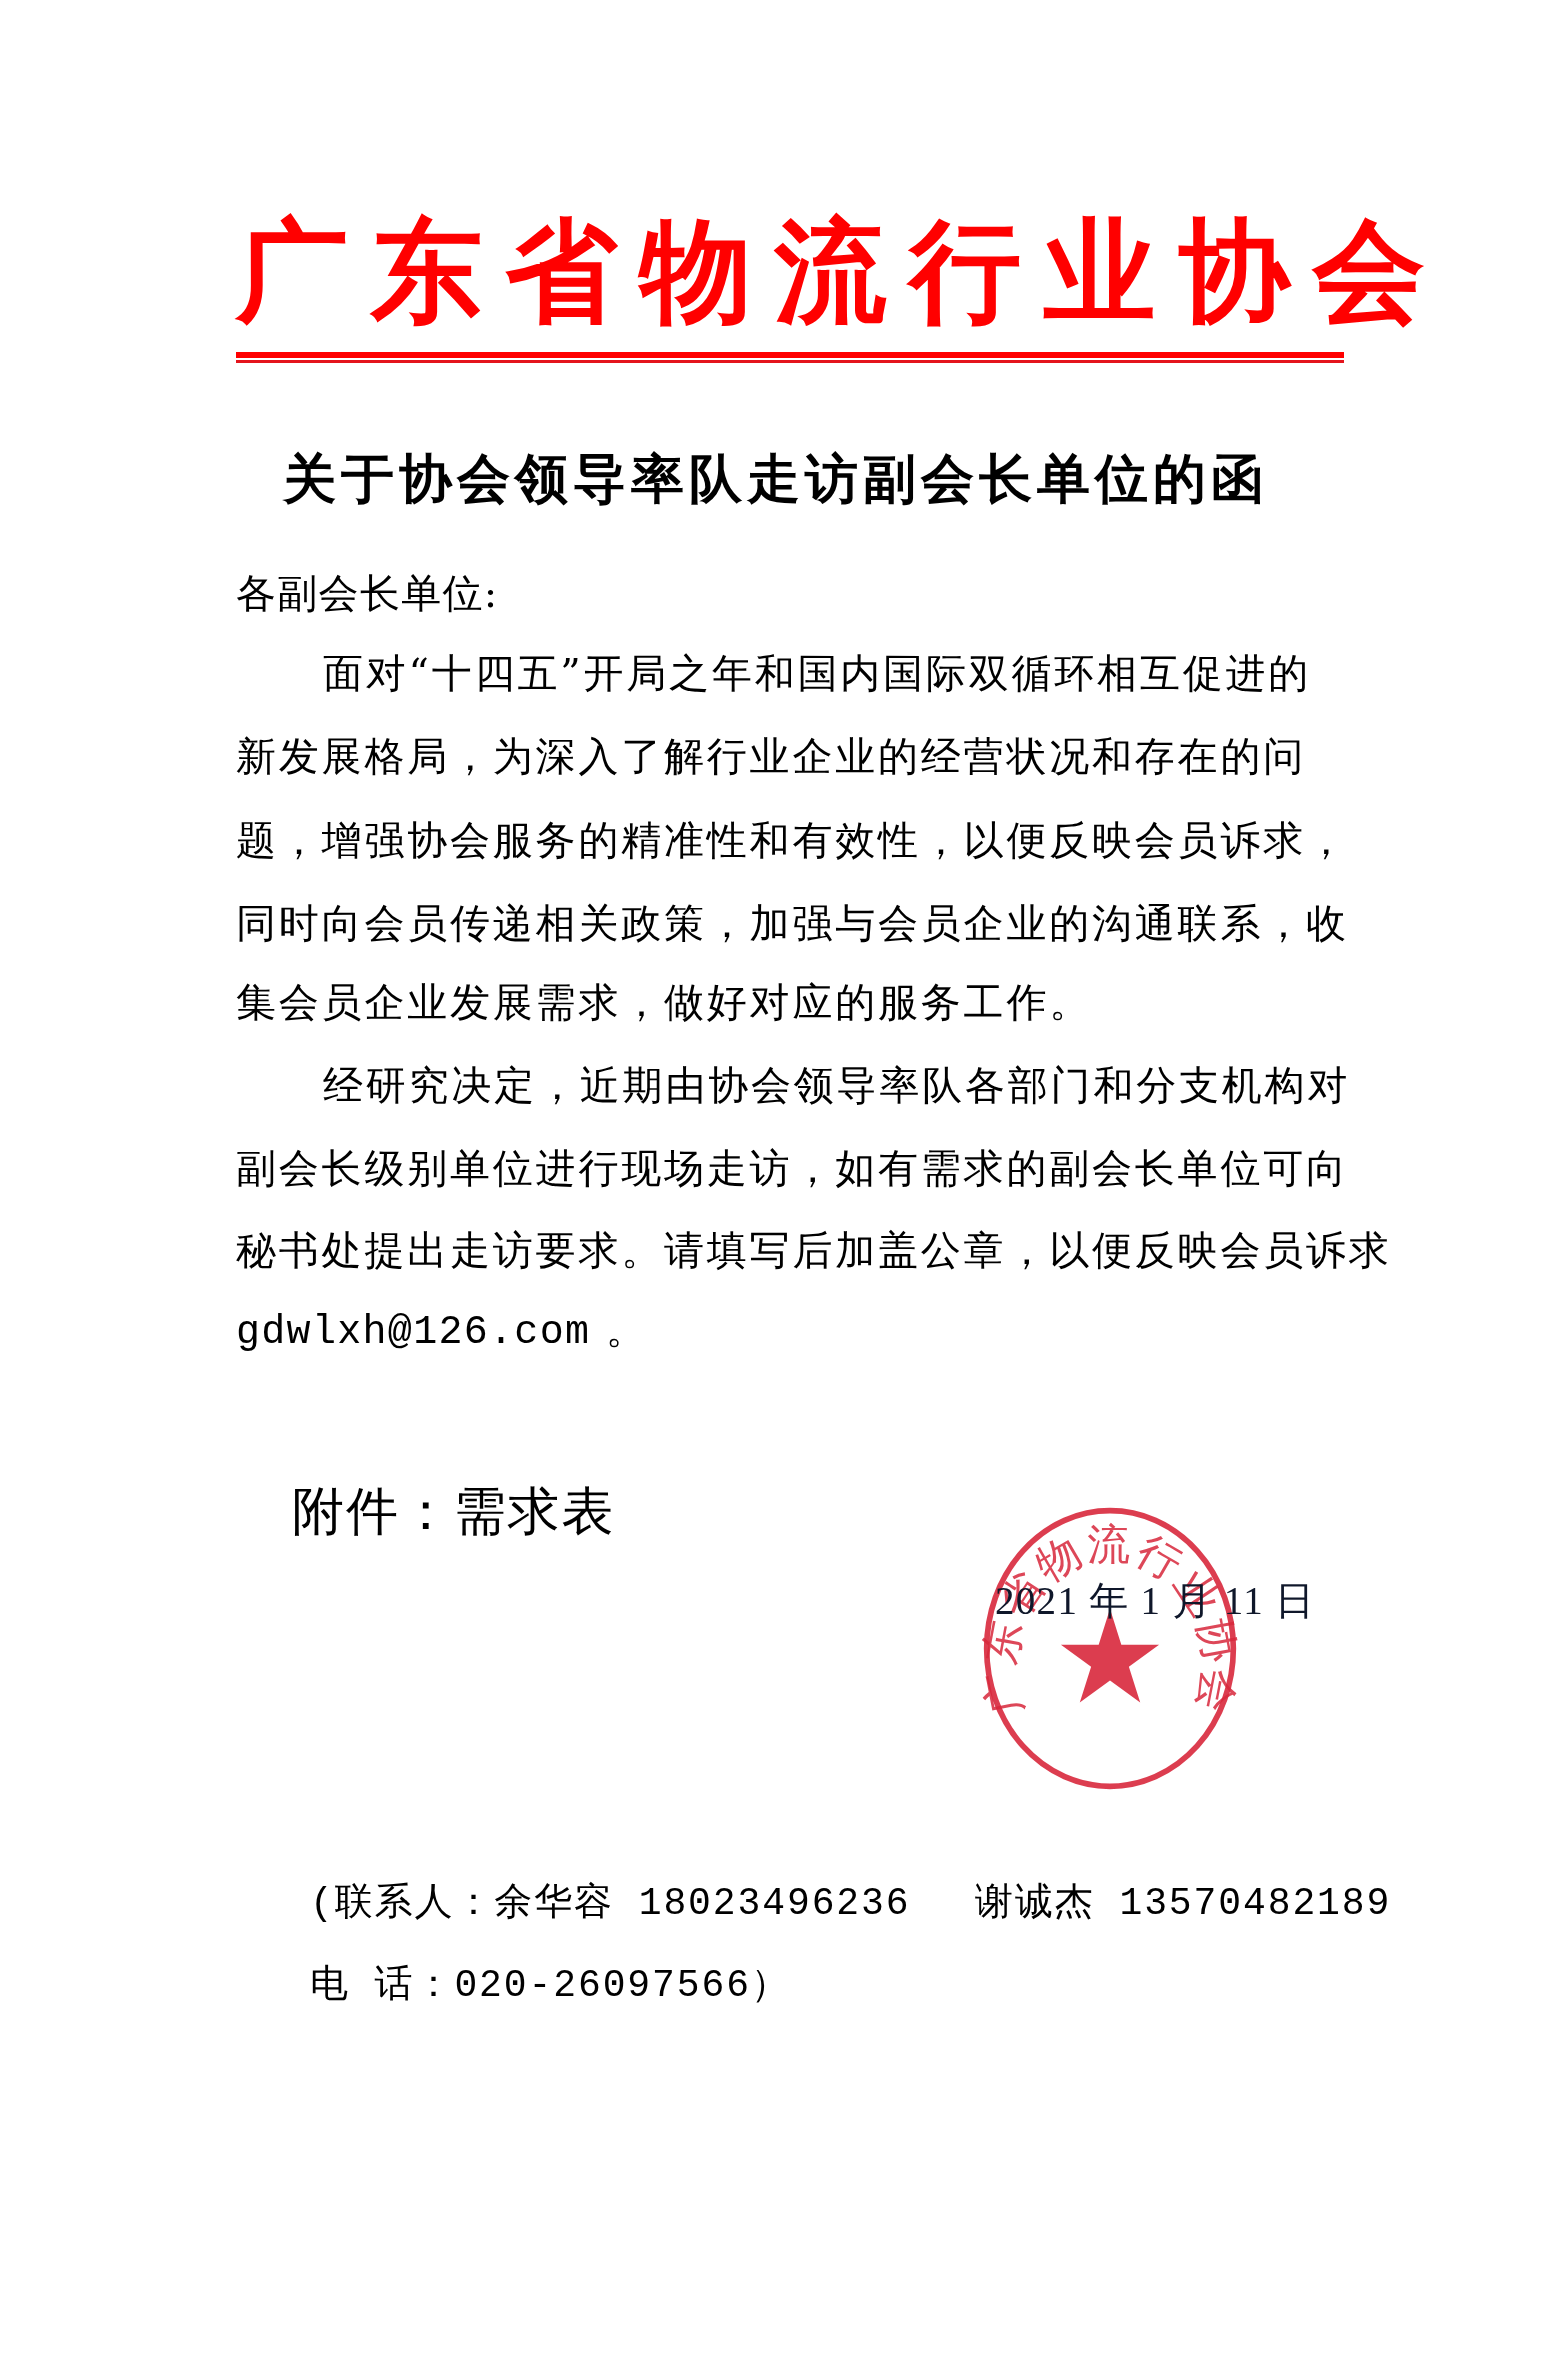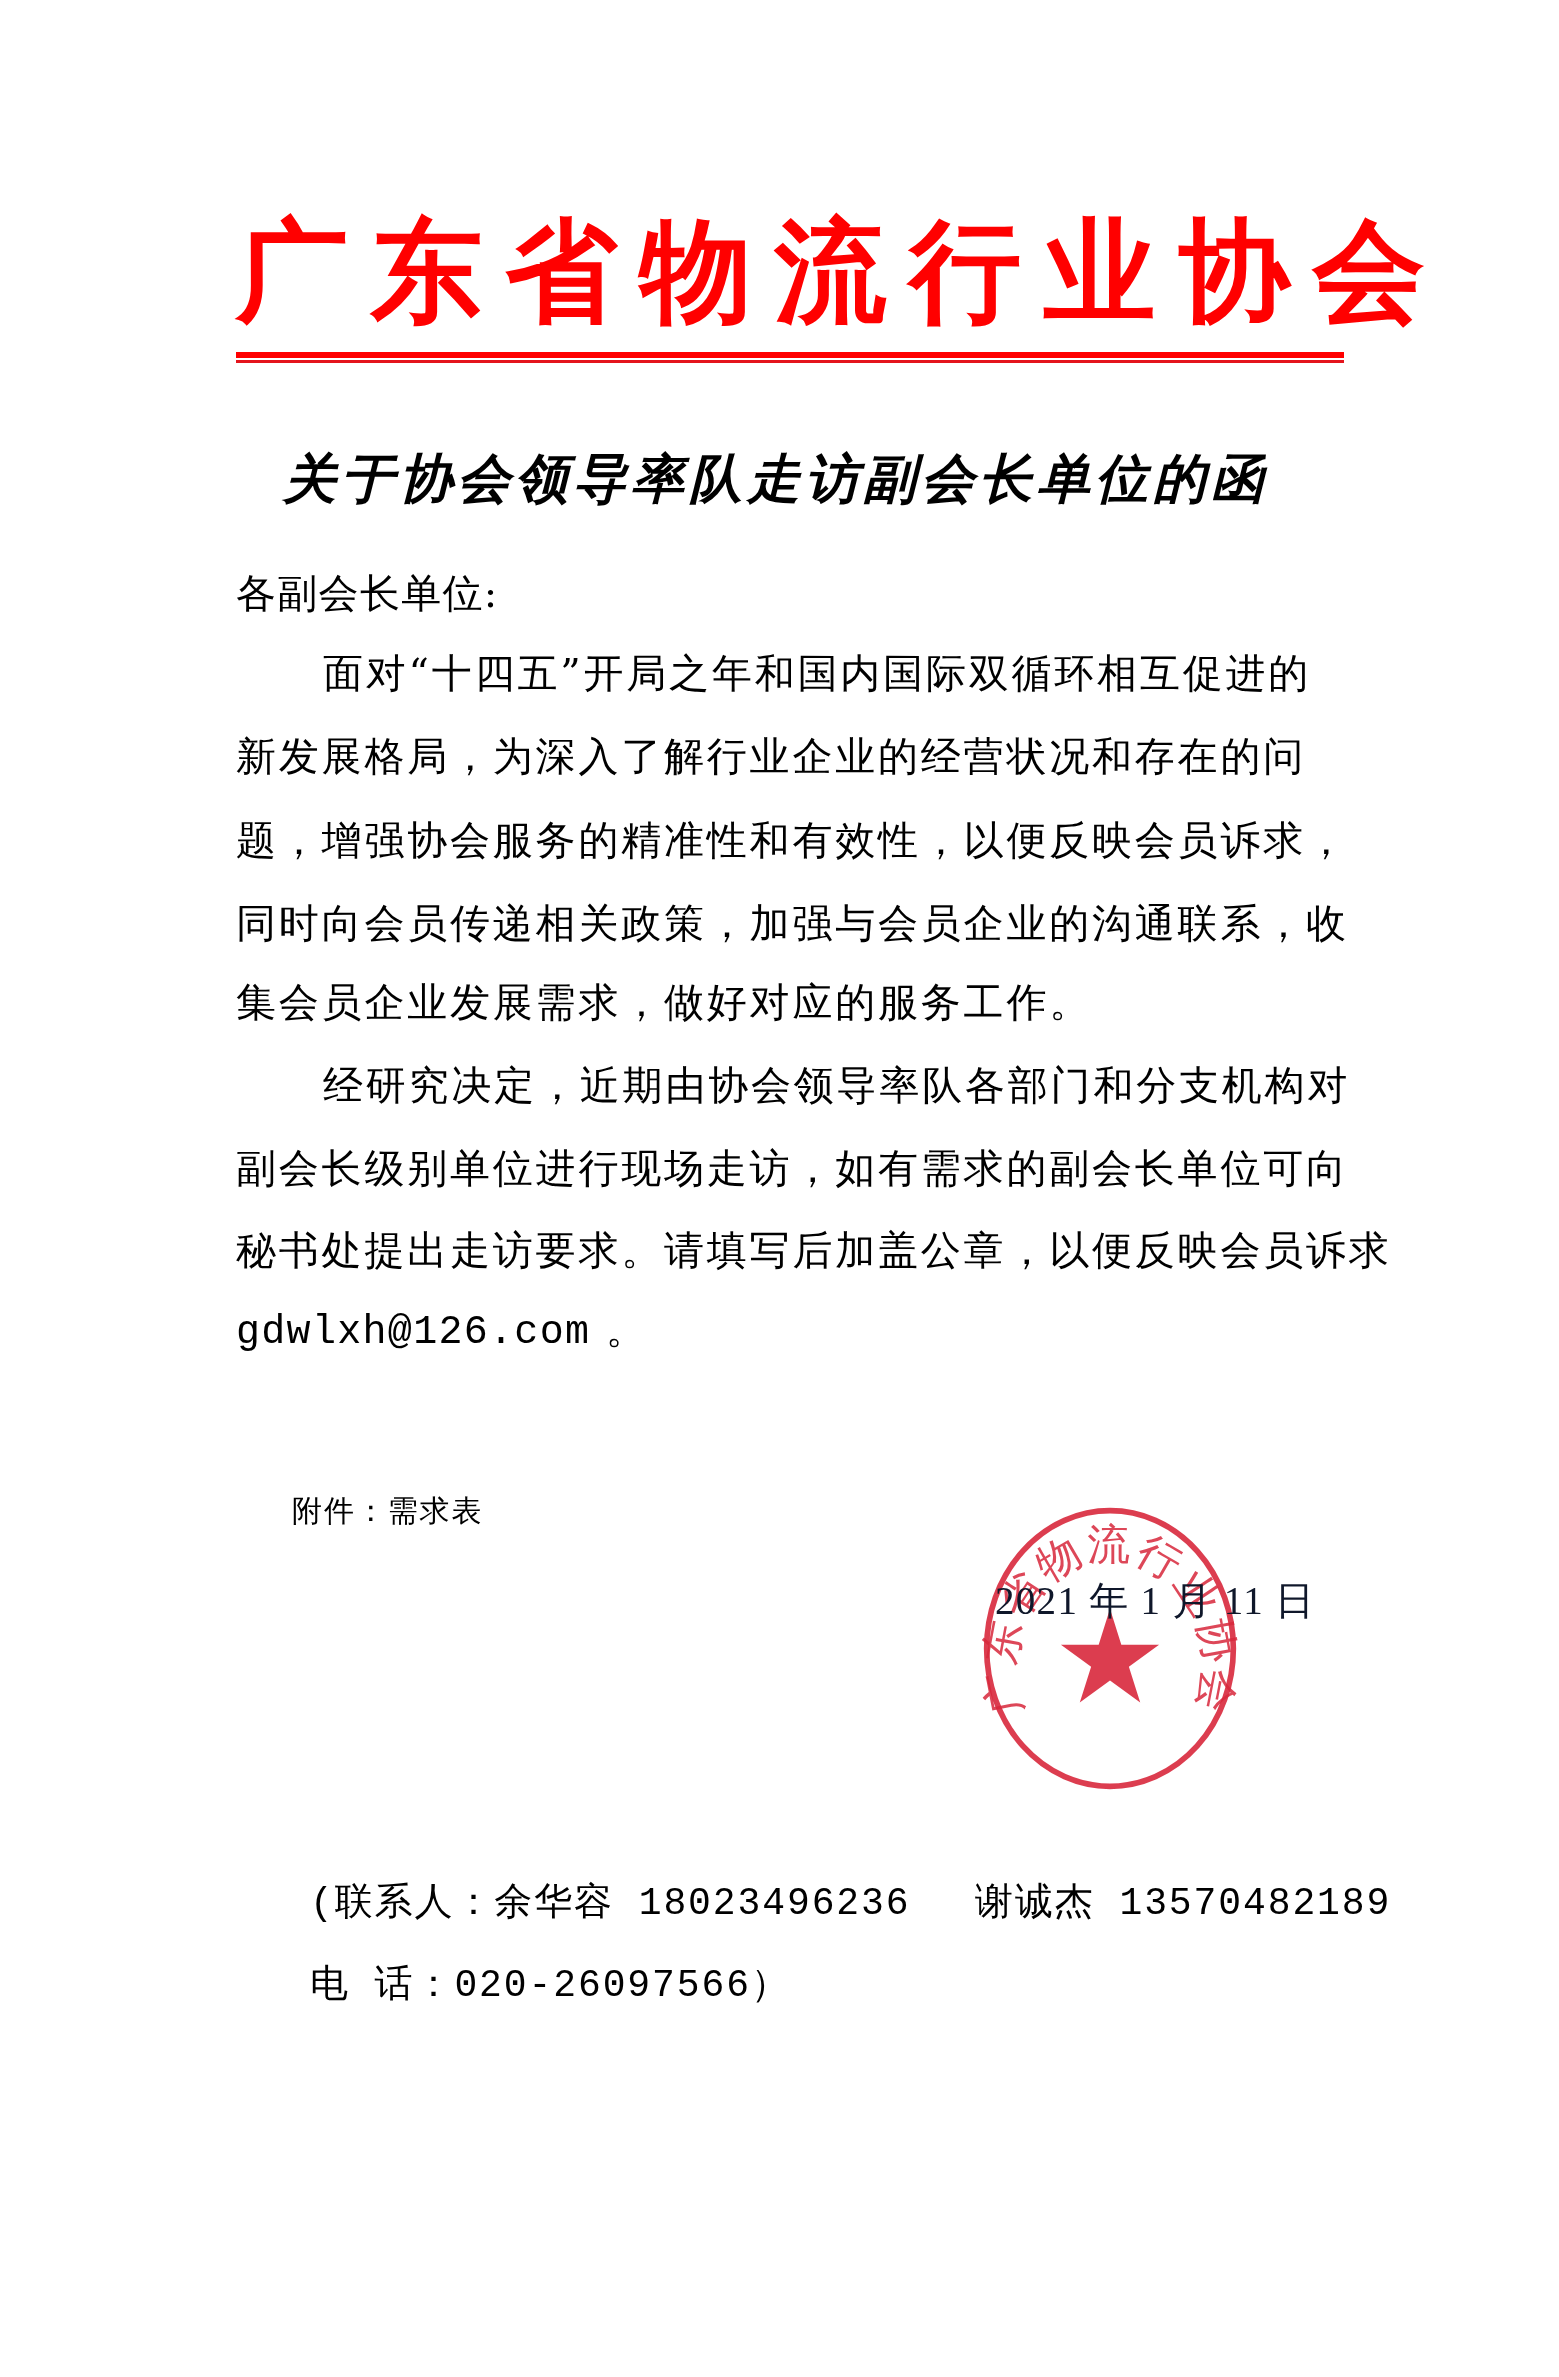--- a/index.html
+++ b/index.html
@@ -9,32 +9,32 @@
   .abs { position: absolute; white-space: nowrap; }
 
   .org-header { left: 236px; top: 208px; width: 1108px; height: 126px;
                 color: #ff0000; font-weight: bold; font-size: 112px; line-height: 126px;
                 letter-spacing: 22.6px; font-family: "DejaVu Sans", "Liberation Sans", sans-serif; }
   .rule-thick { left: 236px; top: 352px; width: 1108px; height: 6.3px; background: #ff0000; }
   .rule-thin  { left: 236px; top: 360px; width: 1108px; height: 2.5px; background: #e4141c; }
 
   .doc-title { left: 283px; top: 444px; width: 987px; height: 69px;
                font-size: 53px; line-height: 69px; font-weight: bold; letter-spacing: 5px;
-               font-family: "DejaVu Sans", "Liberation Sans", sans-serif; font-style: italic; }
+               font-family: "DejaVu Sans", "Liberation Sans", sans-serif; }
 
   .body-line { left: 236px; width: 1094px; font-size: 40px; line-height: 50px; height: 50px;
                letter-spacing: 2.8px; font-family: "DejaVu Serif", "Liberation Serif", serif; }
   .indent { padding-left: 87px; }
 
   .salutation { left: 236px; top: 568px; font-size: 40px; line-height: 50px; letter-spacing: 1.3px;
                 font-family: "DejaVu Serif", "Liberation Serif", serif; }
 
   .email { font-family: "Liberation Mono", "DejaVu Sans Mono", monospace; letter-spacing: 1.3px; }
 
-  .attachment { left: 292px; top: 1486px; font-size: 30px; line-height: 50px; letter-spacing: 1.9px;
+  .attachment { left: 292px; top: 1486px; font-size: 52px; line-height: 50px; letter-spacing: 1.9px;
                 font-family: "DejaVu Serif", "Liberation Serif", serif; }
 
   .seal { left: 981px; top: 1505px; width: 258px; height: 287px; }
   .seal svg { width: 100%; height: 100%; }
 
   .date { left: 995px; top: 1576px; font-size: 39px; line-height: 50px; letter-spacing: 1.3px;
           font-family: "Liberation Serif", "DejaVu Serif", serif; color: #0f172a; }
 
   .contact { left: 310px; font-size: 38px; line-height: 50px; letter-spacing: 1.9px;
              font-family: Liberation Mono, monospace; }

